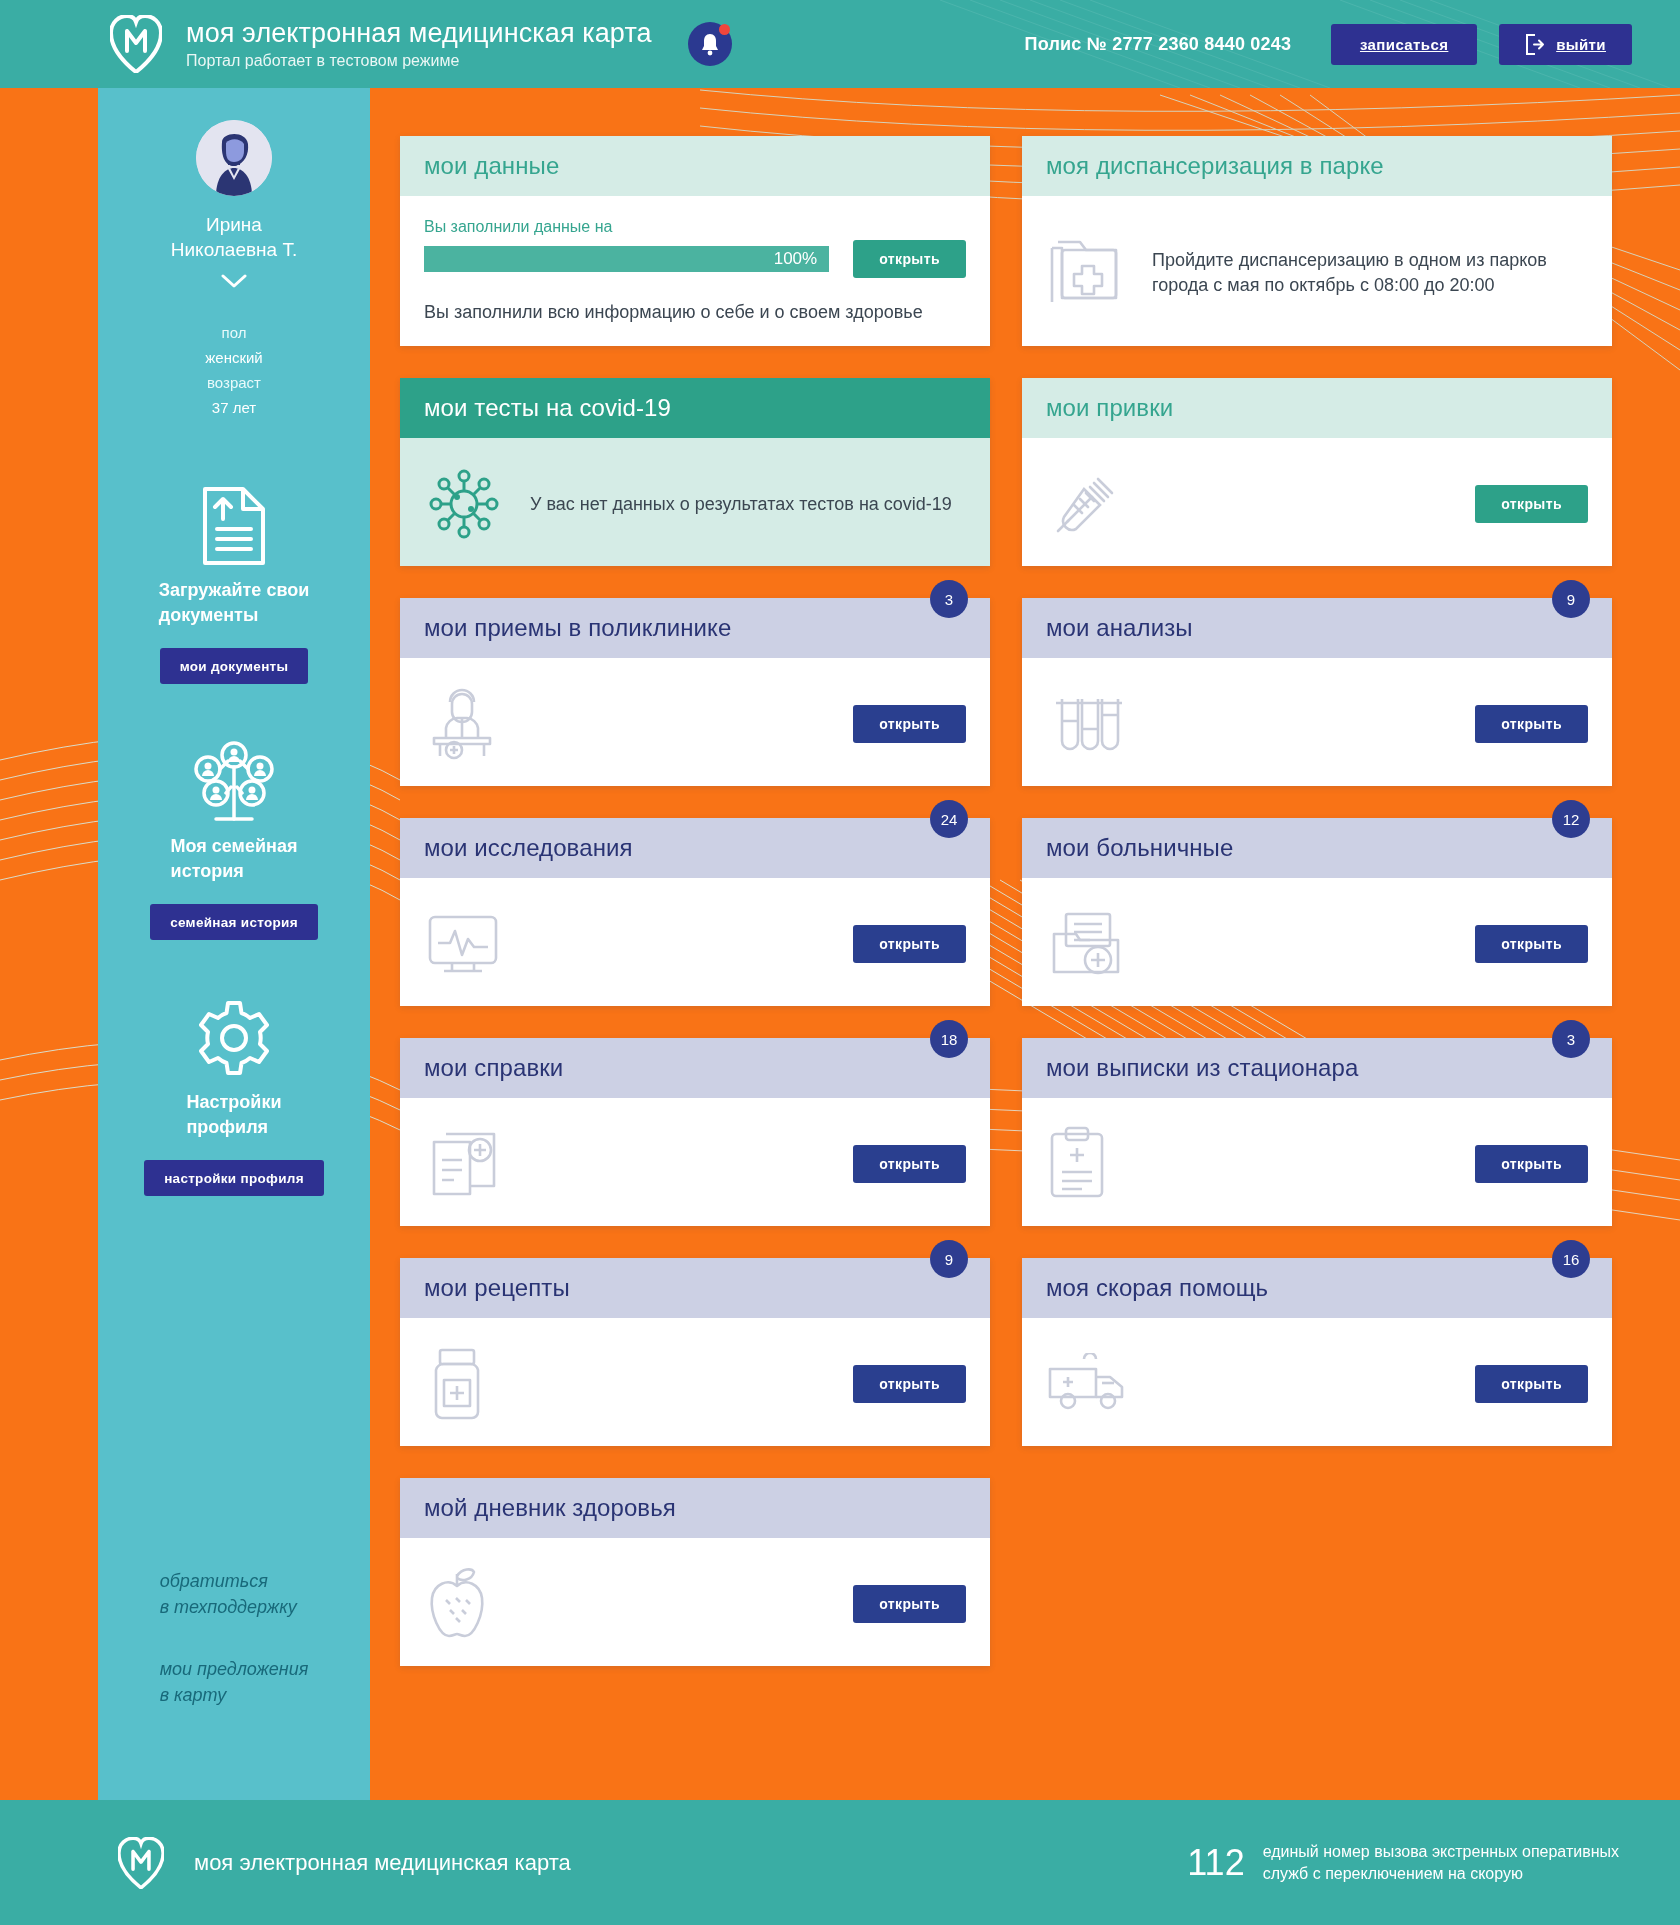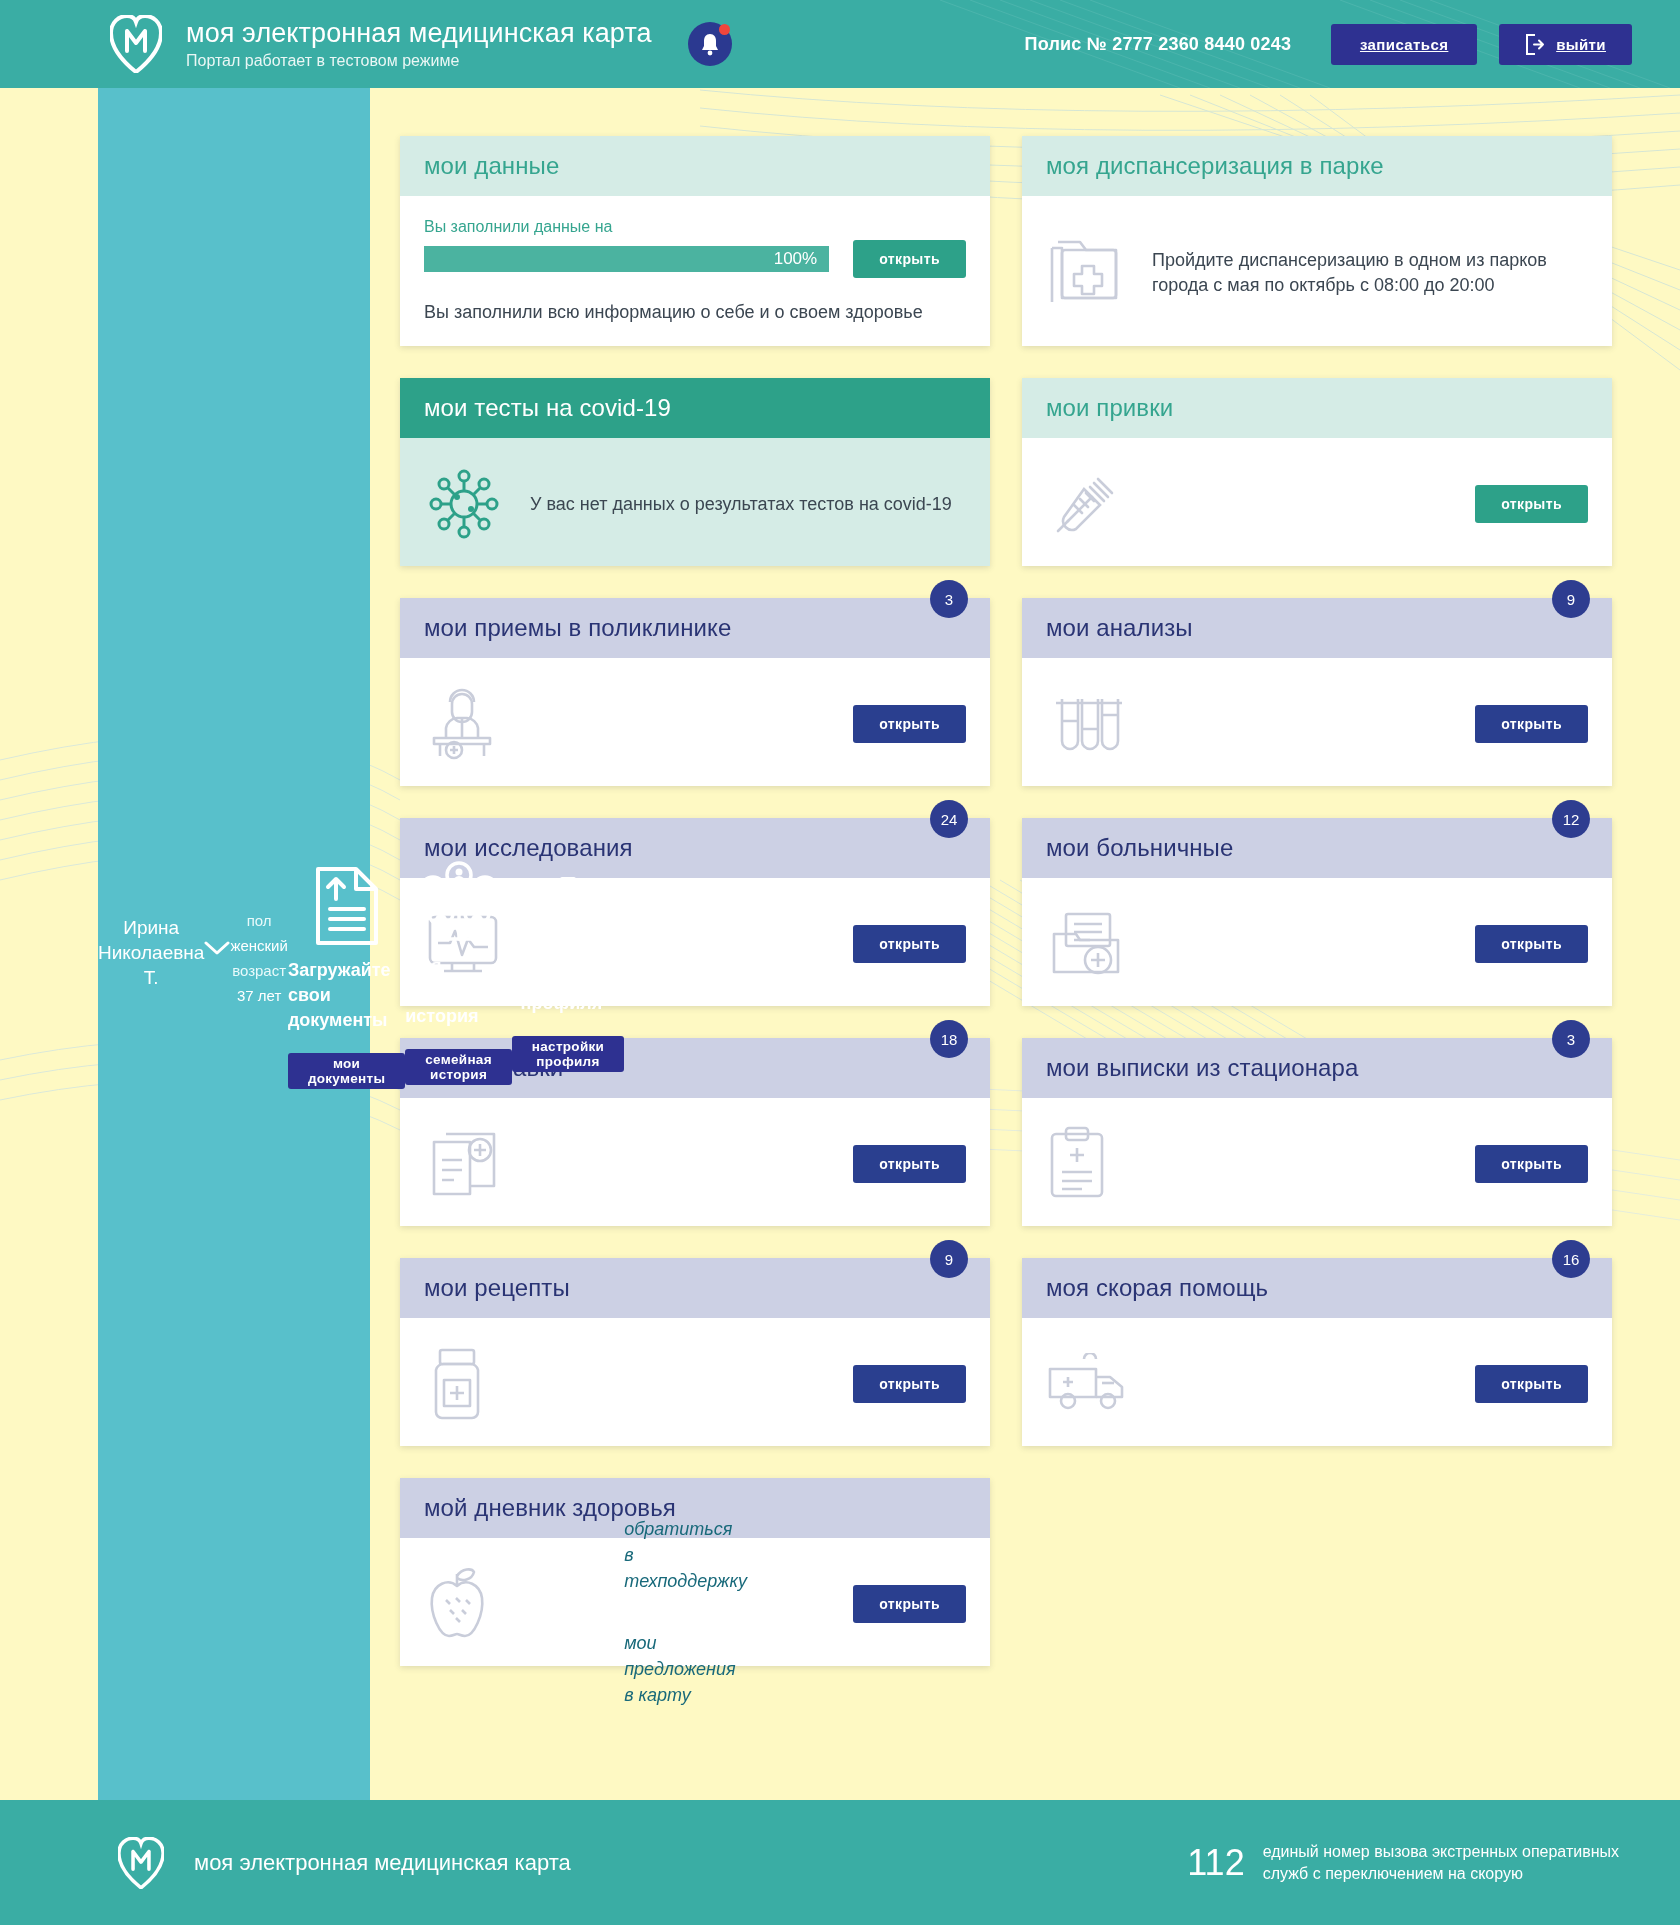--- a/index.html
+++ b/index.html
@@ -2,21 +2,21 @@
 <html><head>
 <meta charset="utf-8">
 <style>
   * { box-sizing: border-box; margin: 0; padding: 0; }
   html, body {
     width: 1680px; height: 1925px;
     font-family: "Liberation Sans", sans-serif;
     background: #ffffff;
     overflow: hidden;
   }
-  .page { position: relative; width: 1680px; height: 1925px; background:#fef9c3; }
+  .page { position: relative; width: 1680px; height: 1925px; background:#f97316; }
 
   
   .bg-lines { position:absolute; inset:0; overflow:hidden; pointer-events:none; z-index:0; }
   .bg-lines svg { position:absolute; }
 
   
   .header {
     position:absolute; left:0; top:0; width:1680px; height:88px;
     background:#3aada4; display:flex; align-items:center; z-index:5;
   }
@@ -36,21 +36,21 @@
   .btn-nav {
     background:#2e3191; color:#fff; font-size:15px; font-weight:bold;
     border:none; border-radius:3px; padding:0 26px; height:41px; cursor:pointer;
     display:flex; align-items:center; justify-content:center; gap:11px; letter-spacing:.4px;text-decoration:underline;
   }
   .btn-nav.wide { min-width:146px; }
 
   
   .sidebar {
     position:absolute; left:98px; top:88px; width:272px; height:1712px;
-    background:#58c0cb; z-index:3; display:flex; flex-direction:row; align-items:center;
+    background:#58c0cb; z-index:3; display:flex; flex-direction:column; align-items:center;
   }
   .avatar {
     margin-top:32px; width:76px; height:76px; border-radius:50%;
     background:#e3e4f0; overflow:hidden; position:relative;
   }
   .user-name { margin-top:16px; color:#fff; font-size:19px; line-height:25px; text-align:center; }
   .chev { margin-top:12px; }
   .meta { margin-top:28px; text-align:center; color:#e9fafb; font-size:15px; line-height:25px;}
   .meta .val { color:#ffffff; }
   .nav-block { margin-top:52px; display:flex; flex-direction:column; align-items:center; }

